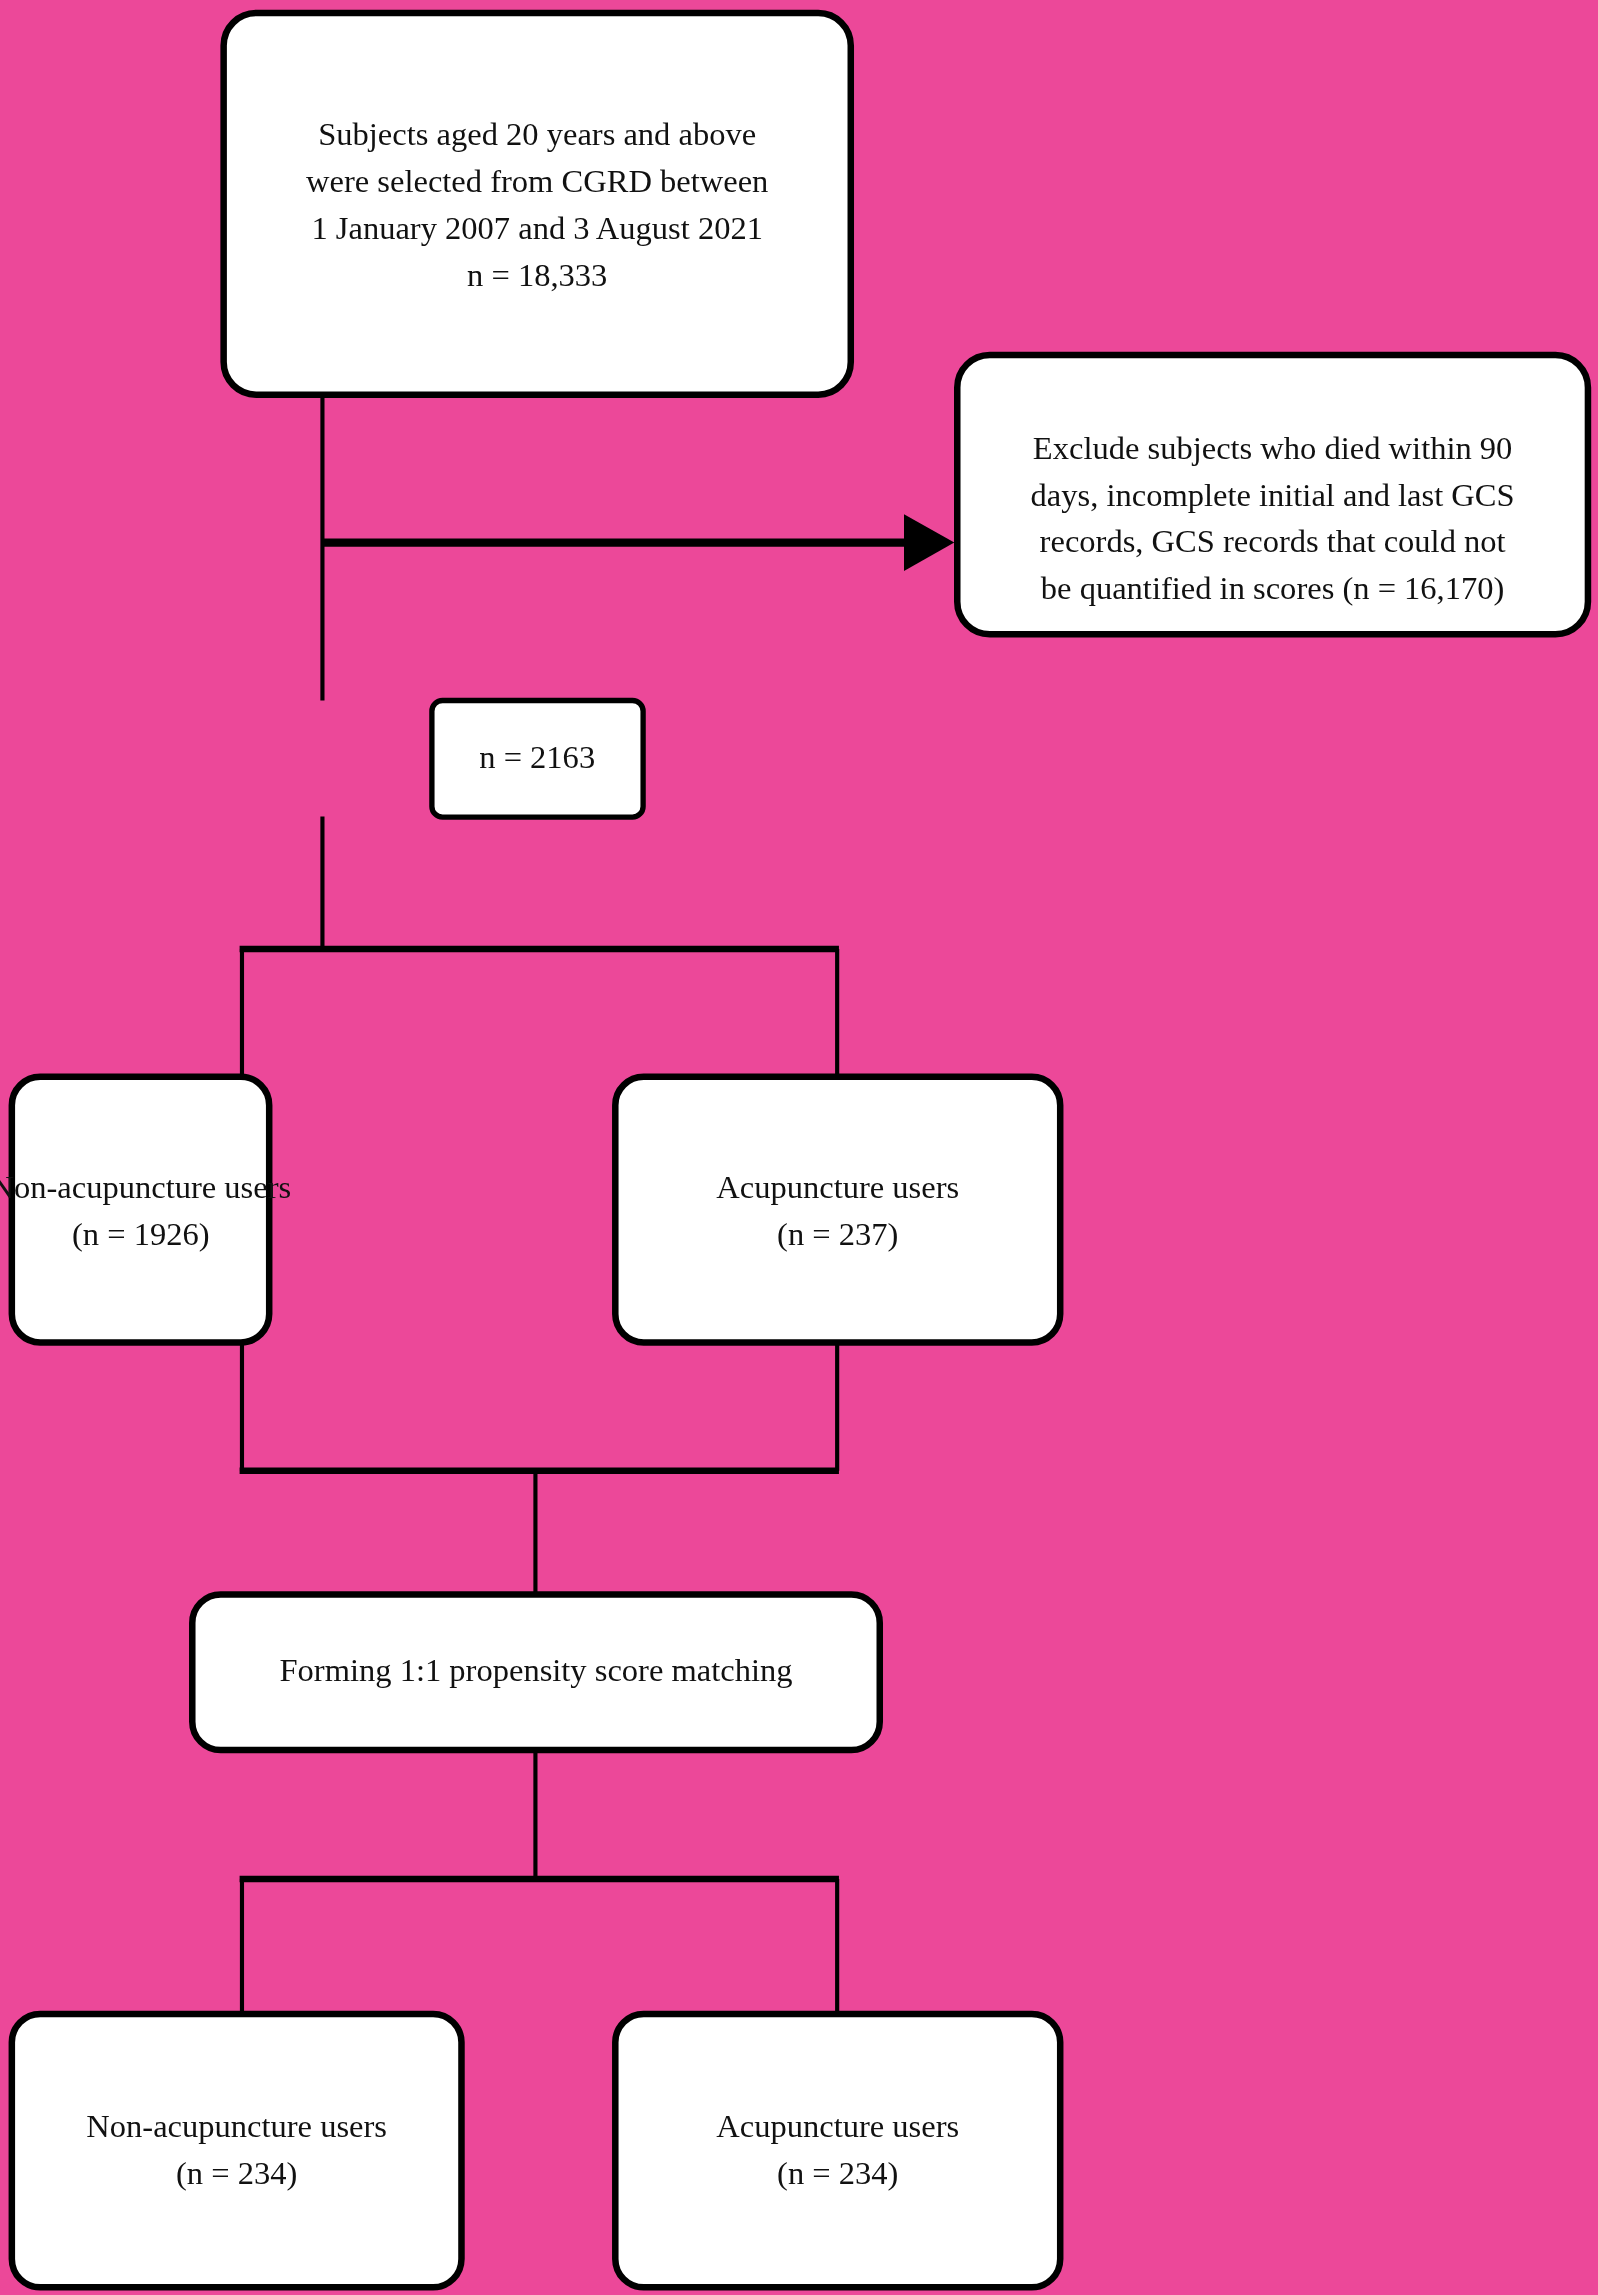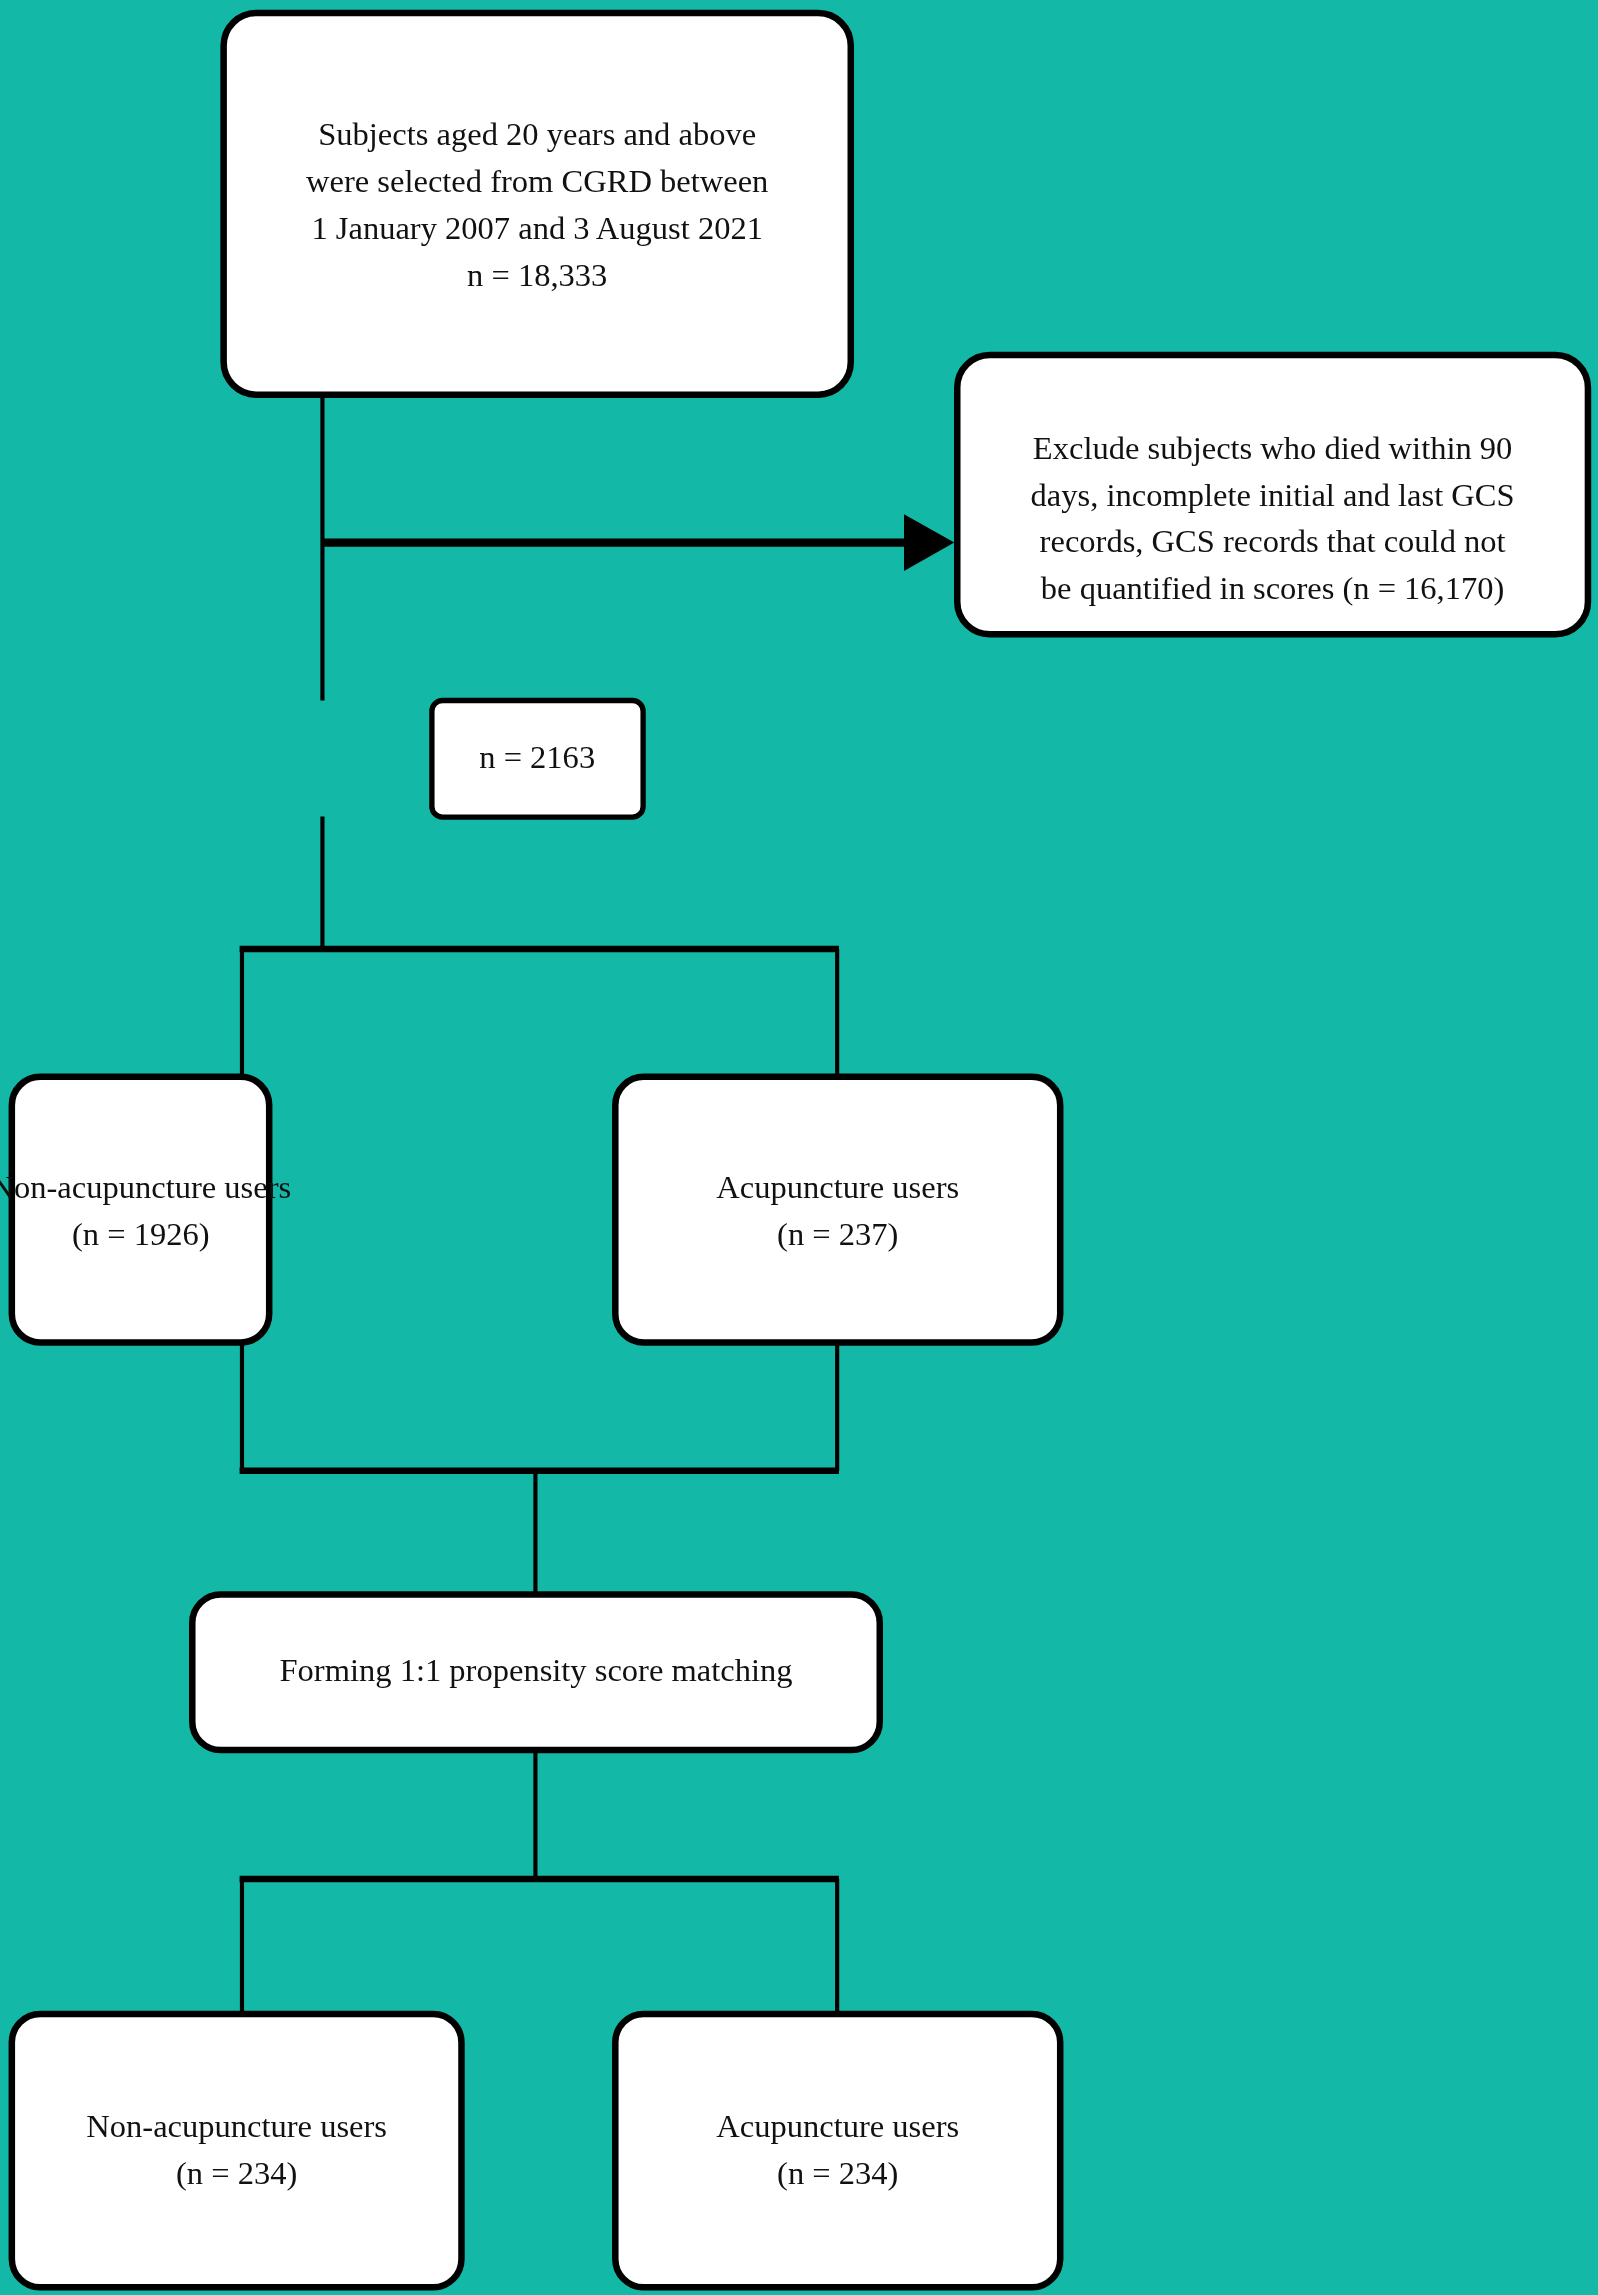--- a/index.html
+++ b/index.html
@@ -11,21 +11,21 @@
   body {
     width: 1598px;
     height: 2295px;
     overflow: hidden;
     font-family: "Liberation Serif", "DejaVu Serif", serif;
   }
   #flow-root {
     position: relative;
     width: 1598px;
     height: 2295px;
-    background: #14b8a6;
+    background: #ec4899;
   }
   svg.flow-canvas {
     position: absolute;
     top: 0;
     left: 0;
     width: 1598px;
     height: 2295px;
     display: block;
   }
   .node-rect {

